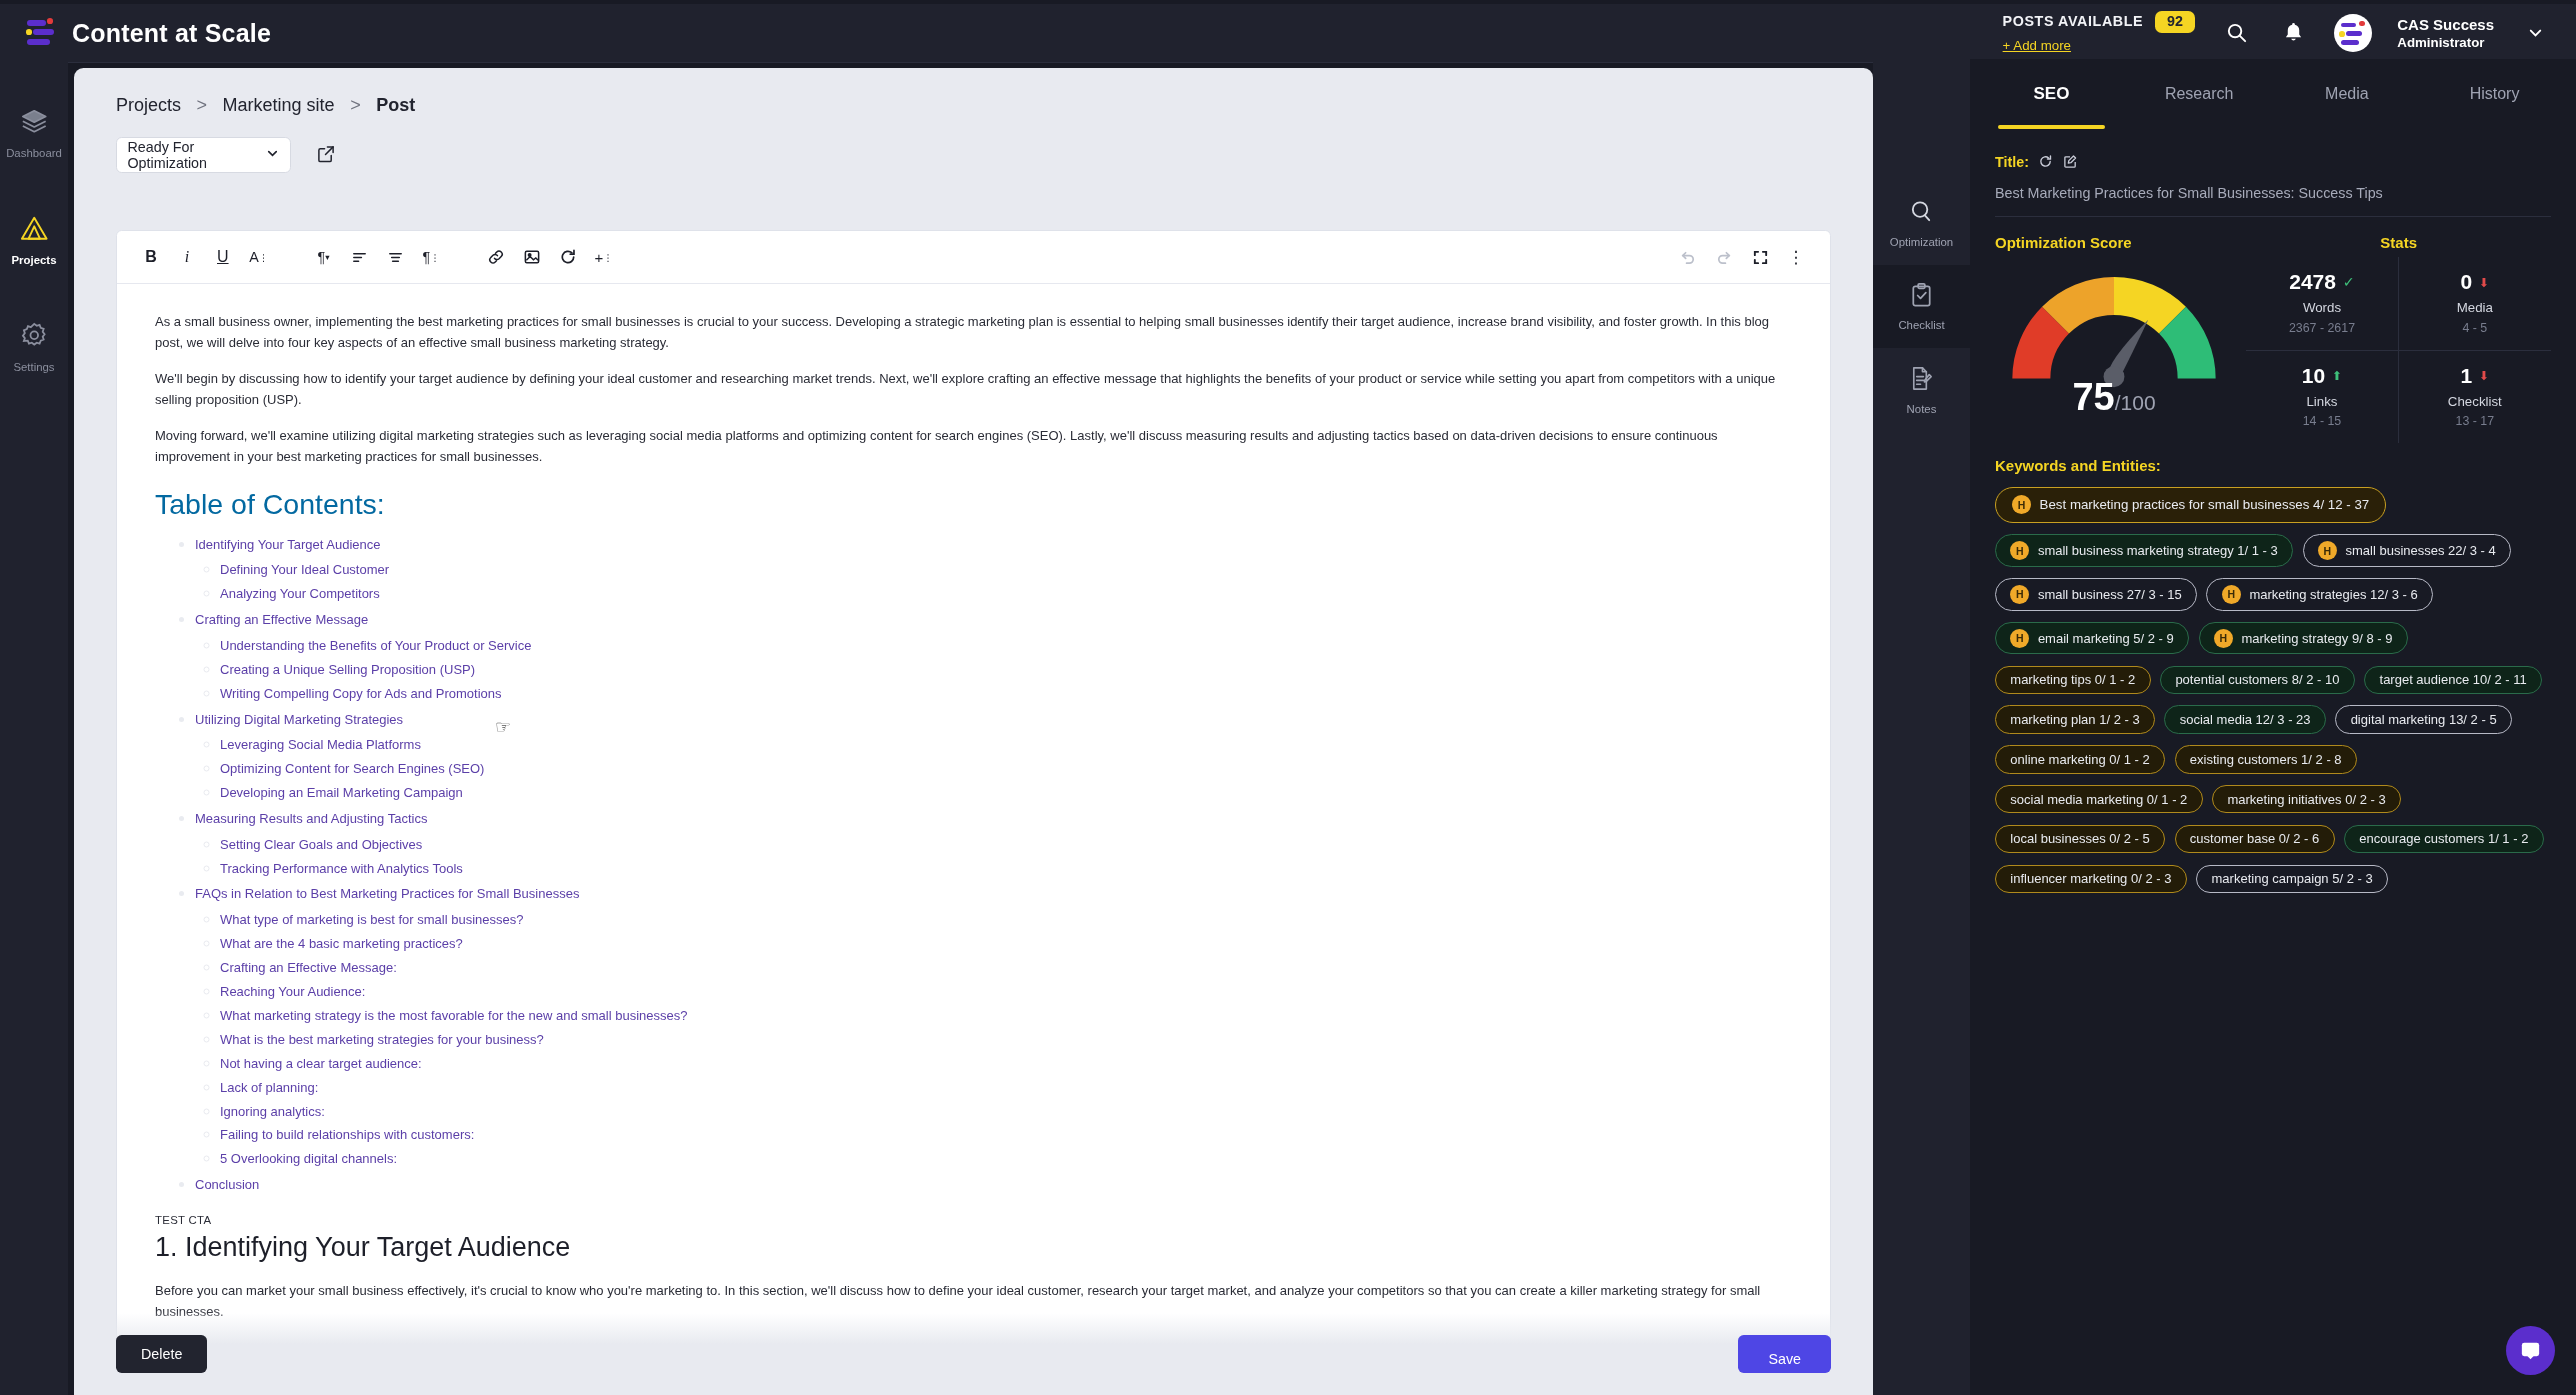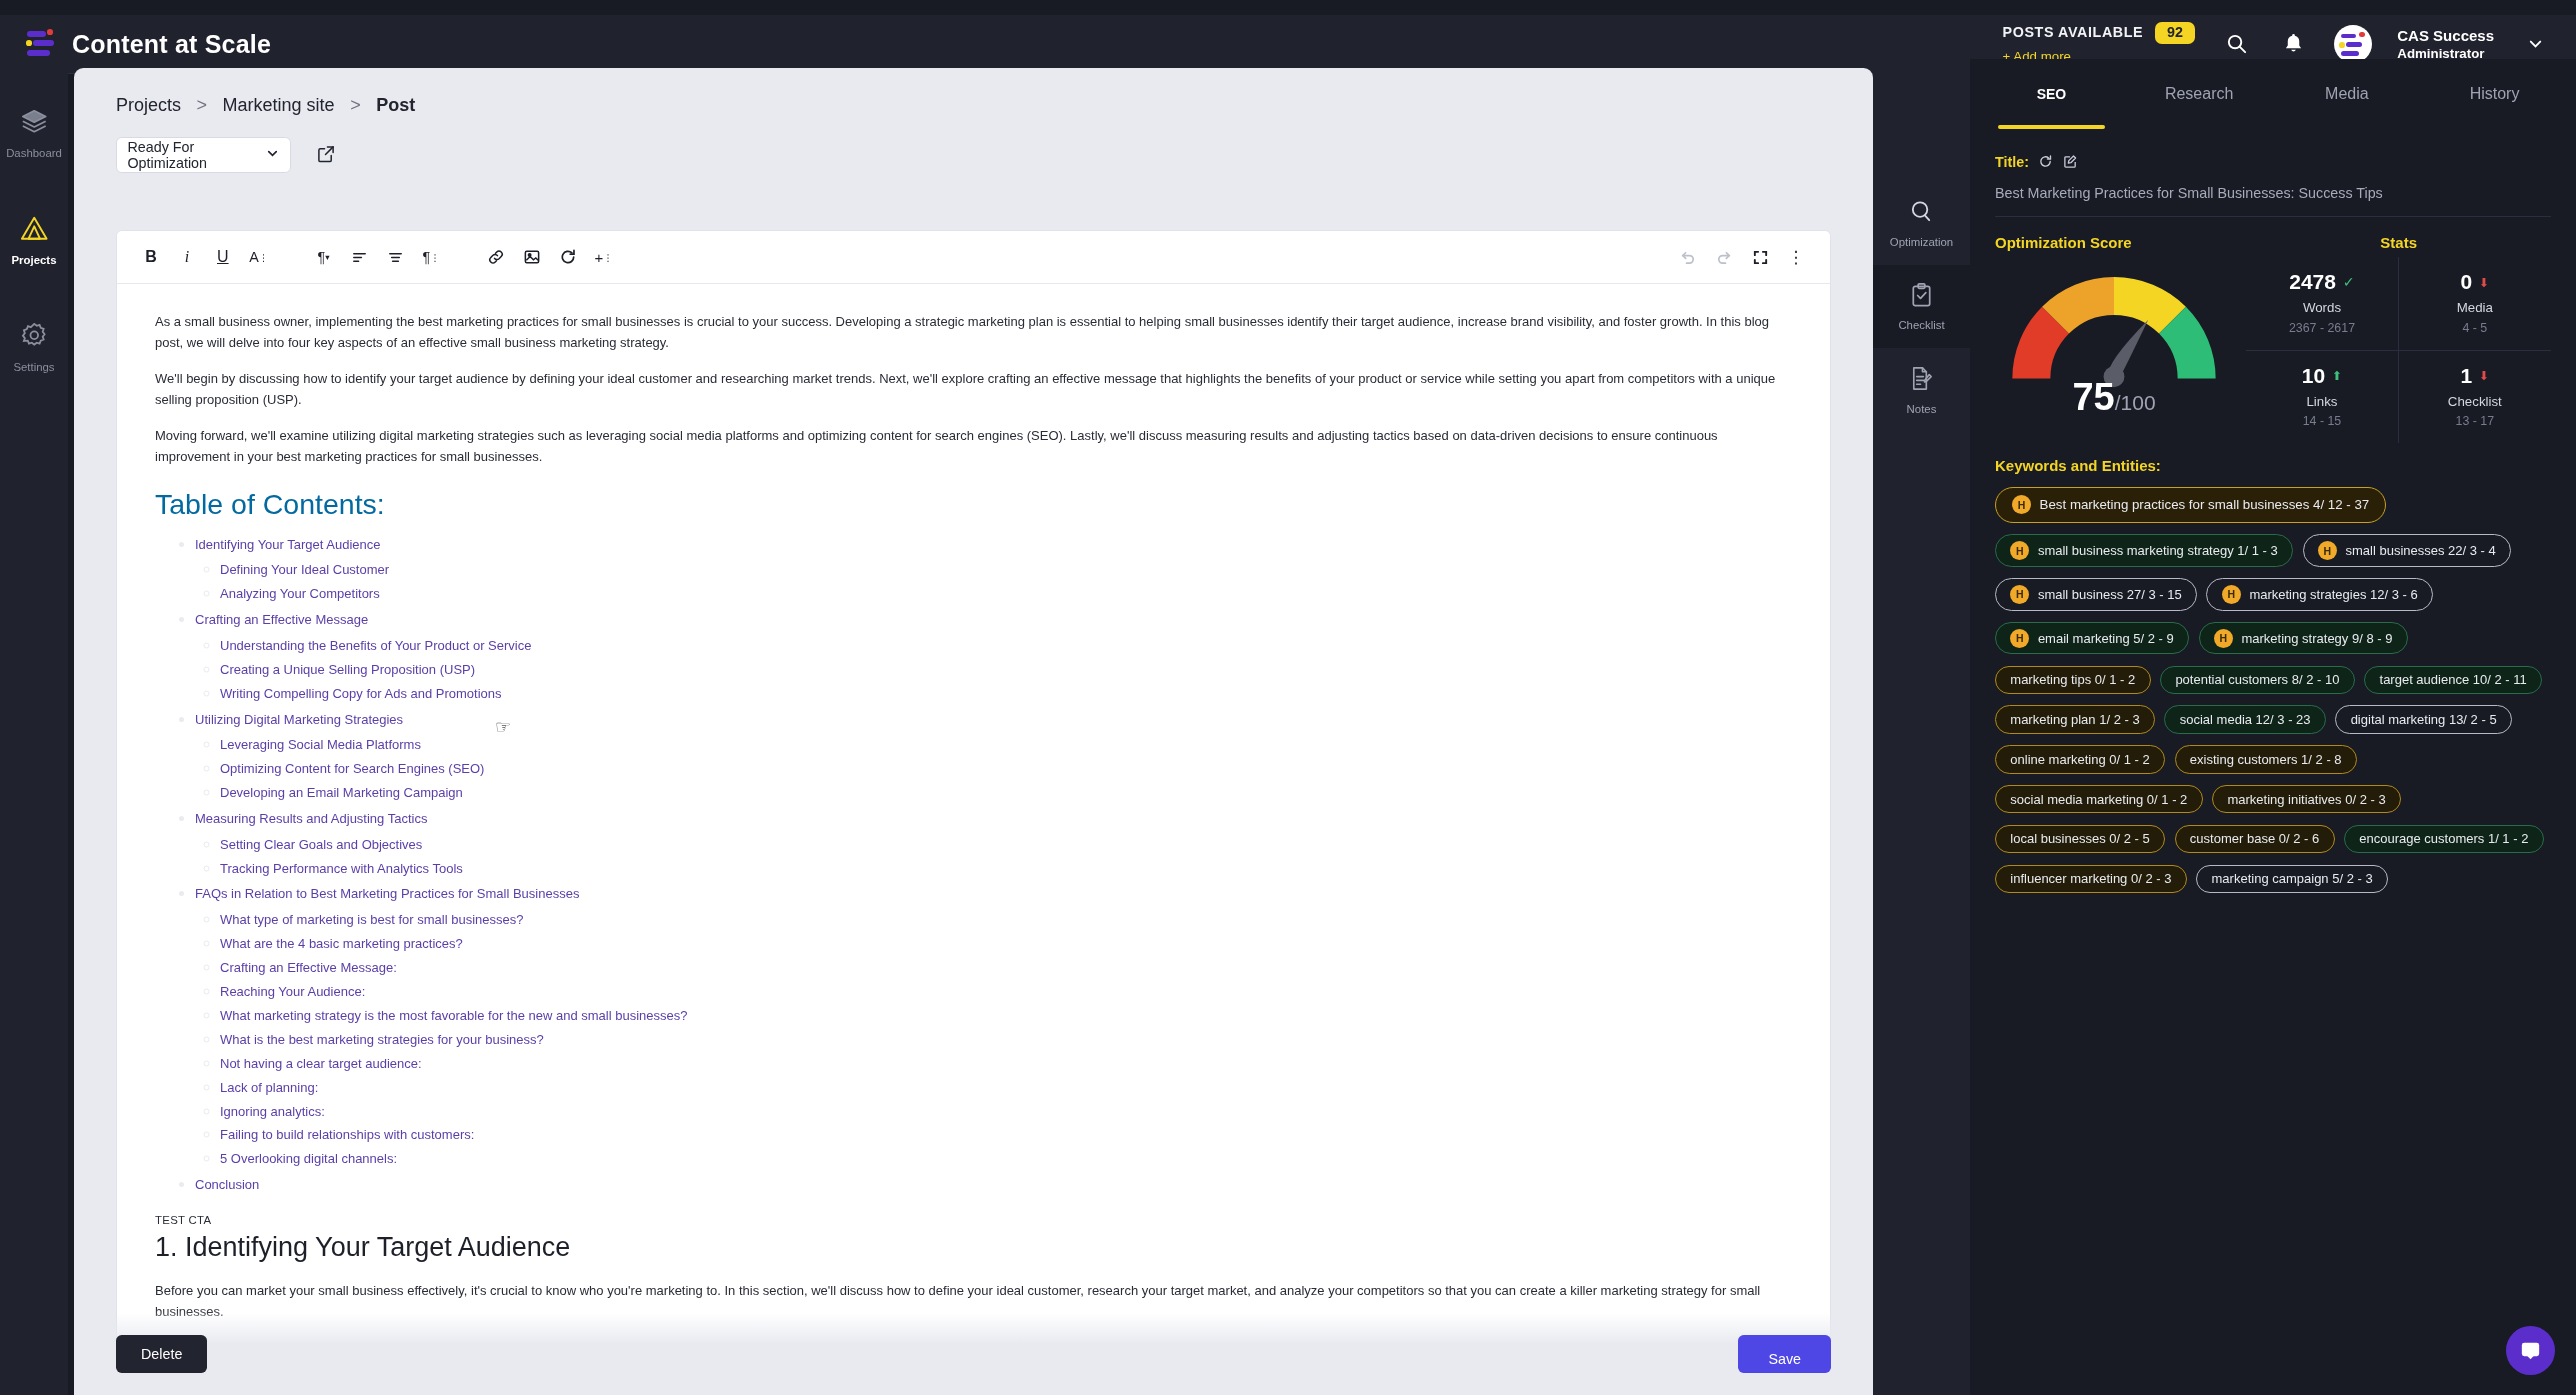--- a/index.html
+++ b/index.html
@@ -6,21 +6,21 @@
   html, body { width: 2576px; height: 1396px; overflow: hidden; }
   body {
     background: #181a24;
     font-family: "Liberation Sans", sans-serif;
     color: #e9ebf0;
     -webkit-font-smoothing: antialiased;
   }
 
   
   #topbar {
-    position: absolute; top: 15px; left: 0; width: 2576px; height: 59px;
+    position: absolute; top: 4px; left: 0; width: 2576px; height: 59px;
     background: #20222e; display: flex; align-items: center;
     border-bottom: 1px solid #2b2e3d;
   }
   .brand { display: flex; align-items: center; gap: 15px; padding-left: 25px; }
   .brand-mark { width: 32px; height: 32px; position: relative; }
   .bm-bar { position: absolute; background: #5b2ecc; border-radius: 2.9px; }
   .bm-d { position: absolute; border-radius: 50%; }
   .brand-name { font-size: 25px; font-weight: 700; color: #fff; letter-spacing: 0.2px; }
 
   .top-right { margin-left: auto; display: flex; align-items: center; gap: 25px; padding-right: 25px; }
@@ -132,21 +132,21 @@
 
   #seo-panel {
     position: absolute; left: 1970px; top: 59px; width: 606px; height: 1337px;
     background: #181a24; overflow: hidden;
   }
   .seo-tabs { display: flex; height: 70px; align-items: center; padding: 0 7.6px; }
   .seo-tab {
     flex: 1; text-align: center; font-size: 16px; color: #9fa3b2; cursor: pointer;
     position: relative; height: 100%; display: flex; align-items: center; justify-content: center;
   }
-  .seo-tab.active { color: #fff; font-weight: 700; font-size: 14px; }
+  .seo-tab.active { color: #fff; font-weight: 700; font-size: 17px; }
   .seo-tab.active::after {
     content: ""; position: absolute; bottom: 0; left: 14%; width: 72%; height: 3.8px;
     background: #f5d523; border-radius: 1.9px;
   }
   .seo-body { padding: 17px 25px 0 25px; }
   .meta-row { padding: 7.6px 0 13.3px 0; border-bottom: 1px solid #2b2e3d; }
   .meta-row:last-of-type { border-bottom: none; }
   .meta-label { display: flex; align-items: center; gap: 9.5px; font-size: 14.3px; font-weight: 700; color: #f5d523; }
   .meta-value { font-size: 14.3px; color: #a7abba; margin-top: 13.3px; line-height: 1.4; word-break: break-word; }
   .mini-icon { cursor: pointer; color: #c9ccd8; display: flex; }

